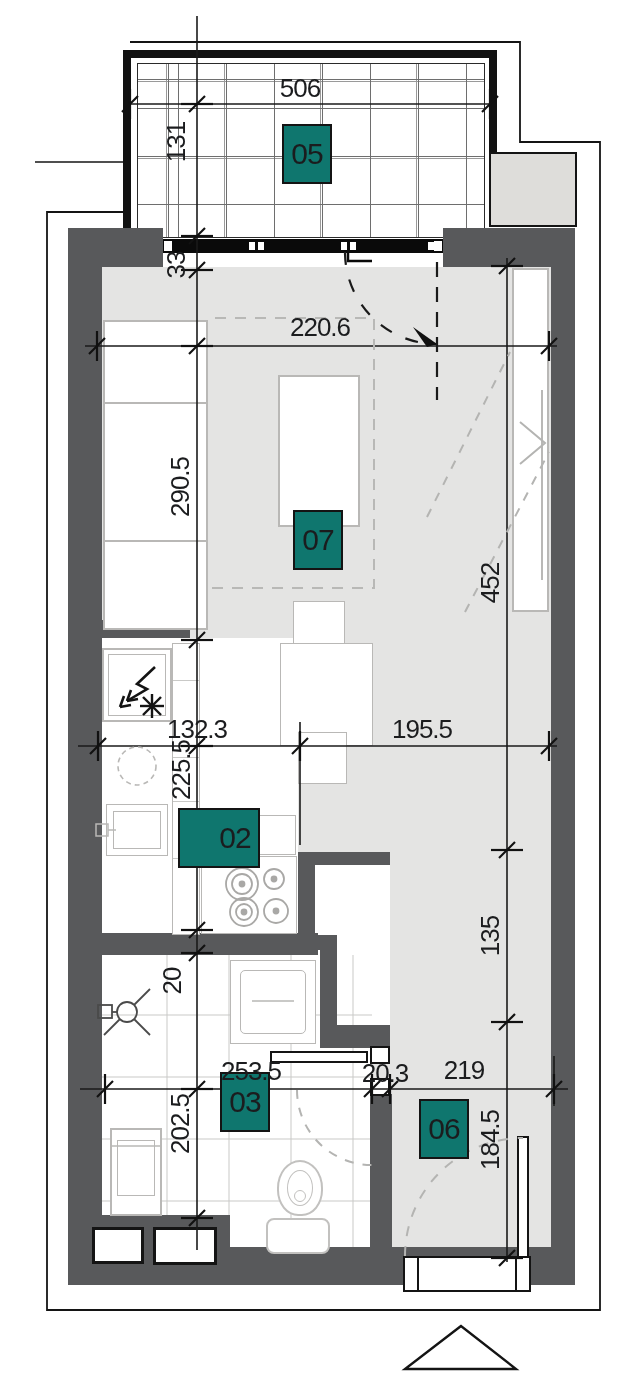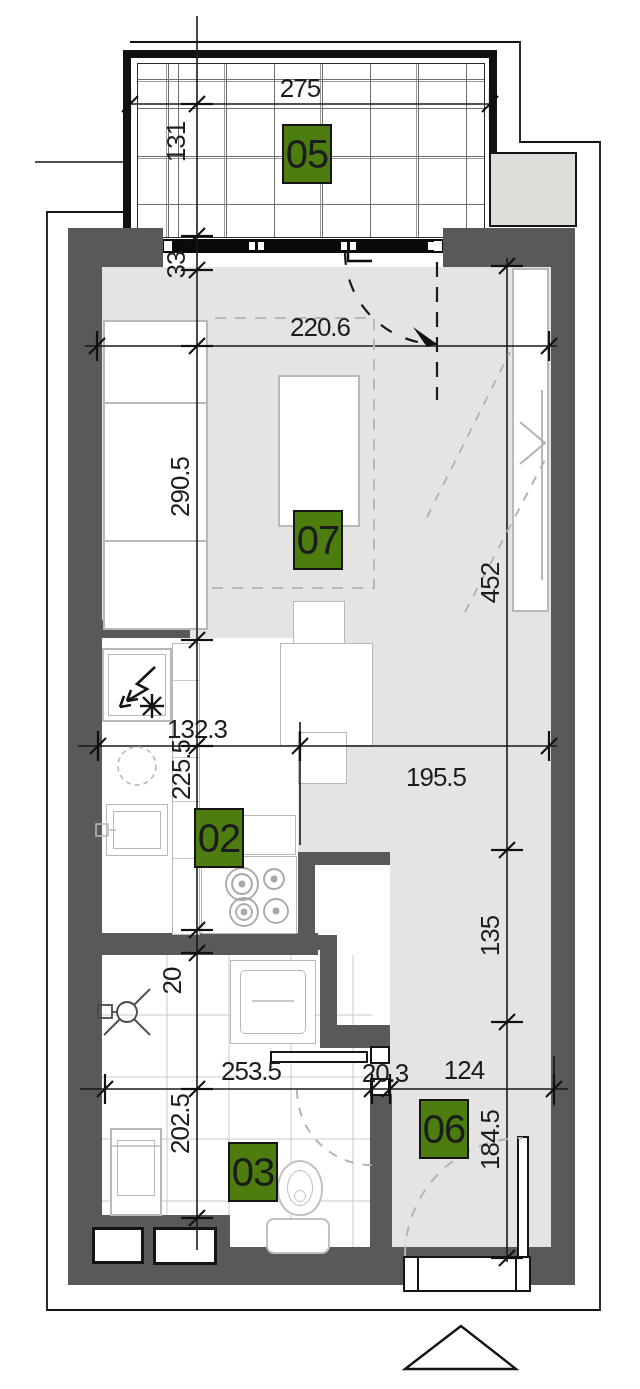--- a/index.html
+++ b/index.html
@@ -6,23 +6,23 @@
   #stage{position:relative;width:640px;height:1389px;background:#fff;overflow:hidden;
          font-family:"Liberation Sans",sans-serif;}
   .abs{position:absolute;box-sizing:border-box;}
   .wall{background:#58595b;}
   .floor-gray{background:#e4e4e3;}
   .white{background:#ffffff;}
   .furn{background:#fff;border:2px solid #b9b8b6;}
   .furn-thin{background:#fff;border:1.5px solid #b9b8b6;}
   .blk{border:2px solid #141414;background:#fff;}
   .blk3{border:3px solid #141414;background:#fff;}
-  .room-label{position:absolute;border:2.5px solid #141414;background:#4d7c0f;
+  .room-label{position:absolute;border:2.5px solid #141414;background:#0f766e;
       width:46px;height:56px;display:flex;align-items:center;justify-content:center;
-      font-size:40px;color:#1b1c1e;letter-spacing:-1px;transform:translate(-50%,-50%);}
+      font-size:30px;color:#1b1c1e;letter-spacing:-1px;transform:translate(-50%,-50%);}
   .dim-label{position:absolute;font-size:26px;color:#1b1c1e;letter-spacing:-1px;
       white-space:nowrap;transform:translate(-50%,-50%);}
   .seg{position:absolute;background:#c9c9c7;height:1px;}
   svg{position:absolute;left:0;top:0;}
   .tiles{position:absolute;left:137px;top:63px;width:346px;height:173px;border:1.5px solid #2a2a2a;
     background-image:
       repeating-linear-gradient(to right,#6e6e6e 0 1px,transparent 1px 48px),
       repeating-linear-gradient(to bottom,#6e6e6e 0 1px,transparent 1px 48px),
       repeating-linear-gradient(to right,#9a9a9a 0 1px,transparent 1px 96px),
       repeating-linear-gradient(to bottom,#9a9a9a 0 1px,transparent 1px 96px);
@@ -259,35 +259,35 @@
     </g>
 
     <line x1="112" y1="1146" x2="160" y2="1146" stroke="#b9b8b6" stroke-width="1.5"></line>
 
     <path d="M461,1326 L405,1369 L516,1369 Z" stroke="#141414" stroke-width="2.4" fill="#fff"></path>
   </svg>
 
   <div id="room-labels">
       <div class="room-label" style="left: 307px; top: 154px;">05</div>
       <div class="room-label" style="left: 318px; top: 540px;">07</div>
-      <div class="room-label" style="left: 219px; top: 838px;">02</div>
-      <div class="room-label" style="left: 245px; top: 1172px; margin-left: 8px;">03</div>
+      <div class="room-label" style="left: 219px; top: 838px; padding-left: 32px;">02</div>
+      <div class="room-label" style="left: 245px; top: 1102px;">03</div>
       <div class="room-label" style="left: 444px; top: 1129px;">06</div>
     </div>
   <div id="dim-labels">
-      <div class="dim-label" style="left: 300px; top: 88px; transform: translate(-50%, -50%) rotate(0deg);">275</div>
+      <div class="dim-label" style="left: 300px; top: 88px; transform: translate(-50%, -50%) rotate(0deg);">506</div>
       <div class="dim-label" style="left: 176px; top: 142px; transform: translate(-50%, -50%) rotate(-90deg);">131</div>
       <div class="dim-label" style="left: 176px; top: 265px; transform: translate(-50%, -50%) rotate(-90deg);">33</div>
       <div class="dim-label" style="left: 320px; top: 327px; transform: translate(-50%, -50%) rotate(0deg);">220.6</div>
       <div class="dim-label" style="left: 180px; top: 487px; transform: translate(-50%, -50%) rotate(-90deg);">290.5</div>
       <div class="dim-label" style="left: 490px; top: 583px; transform: translate(-50%, -50%) rotate(-90deg);">452</div>
       <div class="dim-label" style="left: 197px; top: 729px; transform: translate(-50%, -50%) rotate(0deg);">132.3</div>
-      <div class="dim-label" style="left: 436px; top: 729px; transform: translate(-50%, -50%) rotate(0deg); margin-top: 48px;">195.5</div>
+      <div class="dim-label" style="left: 422px; top: 729px; transform: translate(-50%, -50%) rotate(0deg);">195.5</div>
       <div class="dim-label" style="left: 181px; top: 770px; transform: translate(-50%, -50%) rotate(-90deg);">225.5</div>
       <div class="dim-label" style="left: 490px; top: 936px; transform: translate(-50%, -50%) rotate(-90deg);">135</div>
       <div class="dim-label" style="left: 172px; top: 981px; transform: translate(-50%, -50%) rotate(-90deg);">20</div>
       <div class="dim-label" style="left: 180px; top: 1124px; transform: translate(-50%, -50%) rotate(-90deg);">202.5</div>
       <div class="dim-label" style="left: 251px; top: 1071px; transform: translate(-50%, -50%) rotate(0deg);">253.5</div>
       <div class="dim-label" style="left: 385px; top: 1073px; transform: translate(-50%, -50%) rotate(0deg);">20.3</div>
-      <div class="dim-label" style="left: 464px; top: 1070px; transform: translate(-50%, -50%) rotate(0deg);">124</div>
+      <div class="dim-label" style="left: 464px; top: 1070px; transform: translate(-50%, -50%) rotate(0deg);">219</div>
       <div class="dim-label" style="left: 490px; top: 1140px; transform: translate(-50%, -50%) rotate(-90deg);">184.5</div>
     </div>
 </div>
 
 </body></html>

